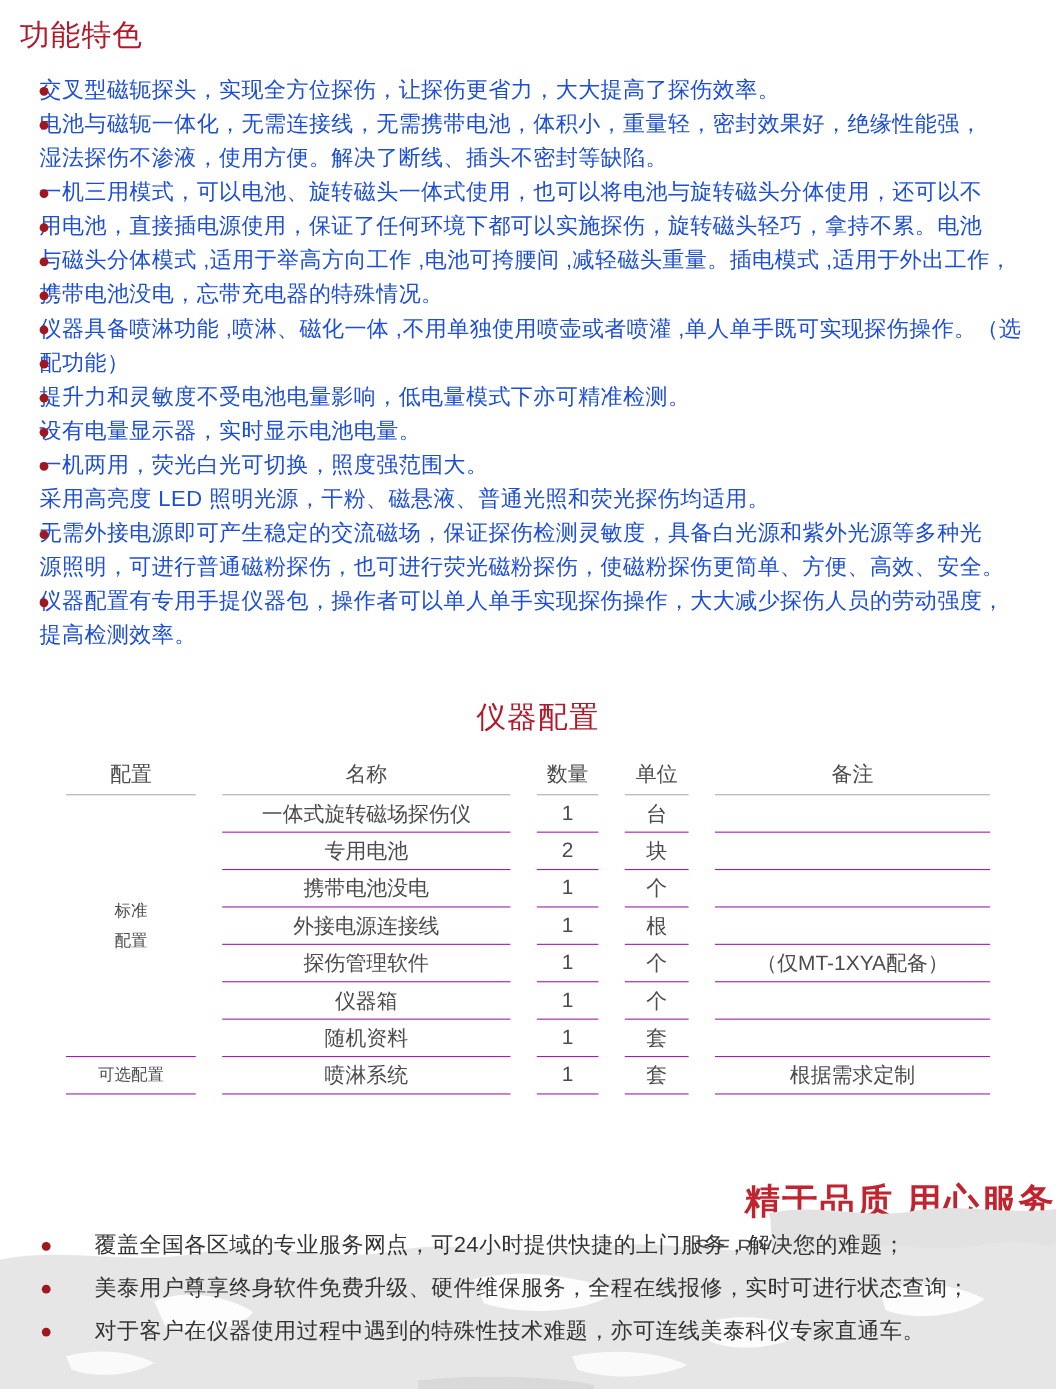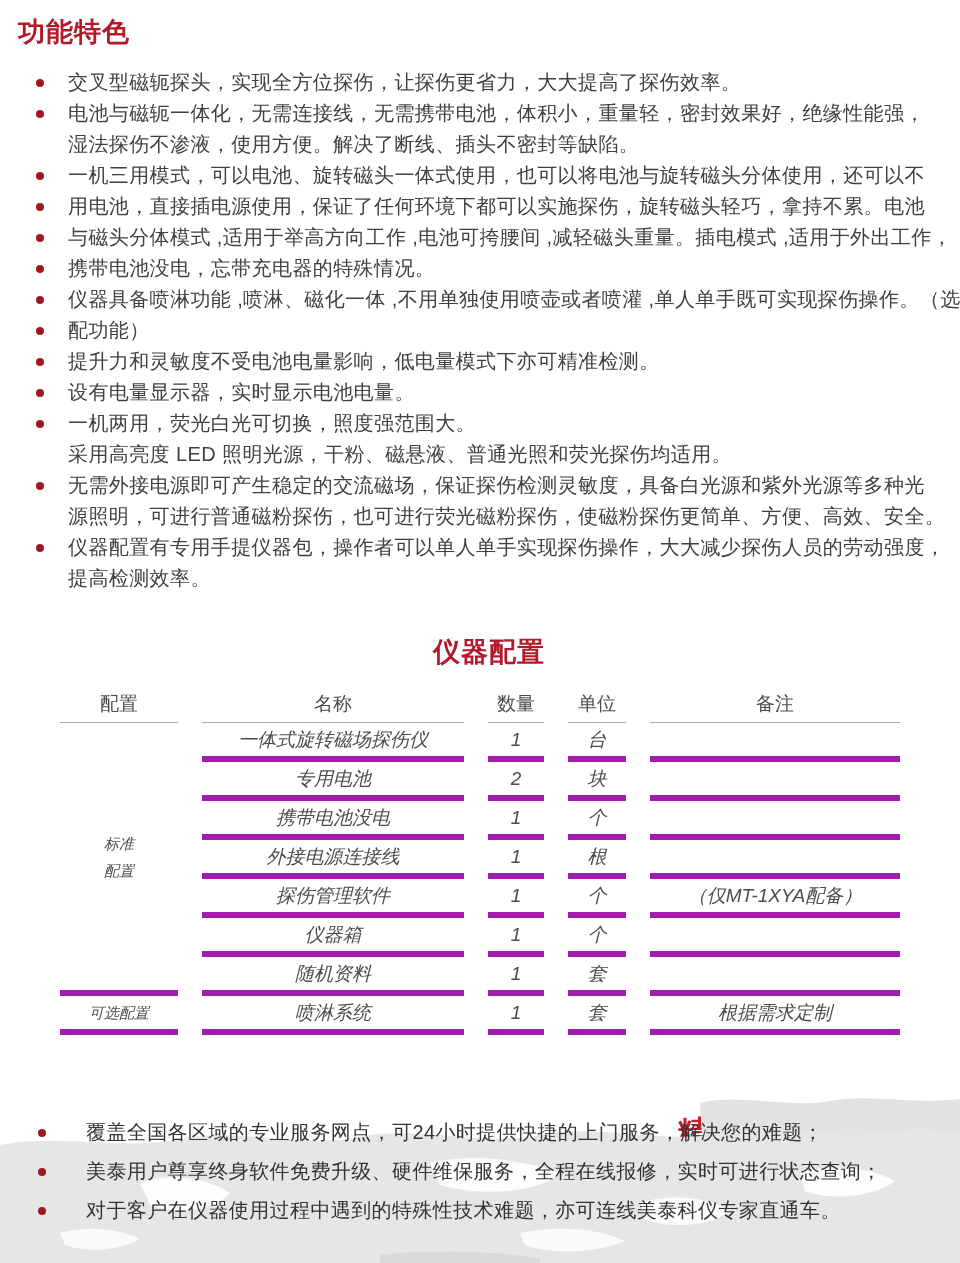--- a/index.html
+++ b/index.html
@@ -6,33 +6,33 @@
   body {
     width:960px; height:1263px;
     position:relative;
     background:#ffffff;
     overflow:hidden;
     font-family:"Liberation Sans","DejaVu Sans",sans-serif;
   }
   .sec-title {
     color:#b2192a;
     font-size:27px;
-    font-weight:bold;
+    font-weight:normal;
     letter-spacing:1px;
   }
   #features-title { padding:14px 0 0 18px; }
   #config-title   { padding:40px 0 0 18px;text-align:center; }
 
   .features-list { margin-top:17px; }
   .f-line {
     position:relative;
-    padding-left:68px;
+    padding-left:36px;
     height:31px; line-height:31px;
     font-size:20px; letter-spacing:0.4px;
-    color:#404040;
+    color:#1d4ed8;
     white-space:nowrap;
   }
   .dot {
     position:absolute;
     left:36px; top:12px;
     width:8px; height:8px;
     border-radius:50%;
     background:#a0171f;
   }
 
@@ -48,23 +48,22 @@
   table.cfg th {
     font-weight:normal;
     height:34px;
     text-align:center;
     border-bottom:1px solid #aeaeae;
     font-size:19px;
   }
   table.cfg td {
     text-align:center;
     height:31px;
-    border-bottom:6px solid #a21caf;
+    border-bottom:1px solid #a21caf;
     overflow:hidden;
-    font-style:italic;
   }
   td.group {
     vertical-align:middle;
     line-height:27px;
     font-size:15px;
   }
 
   .service-head { margin-top:76px; text-align:right; }
   .service-cn {
     font-size:32px; font-weight:bold;

